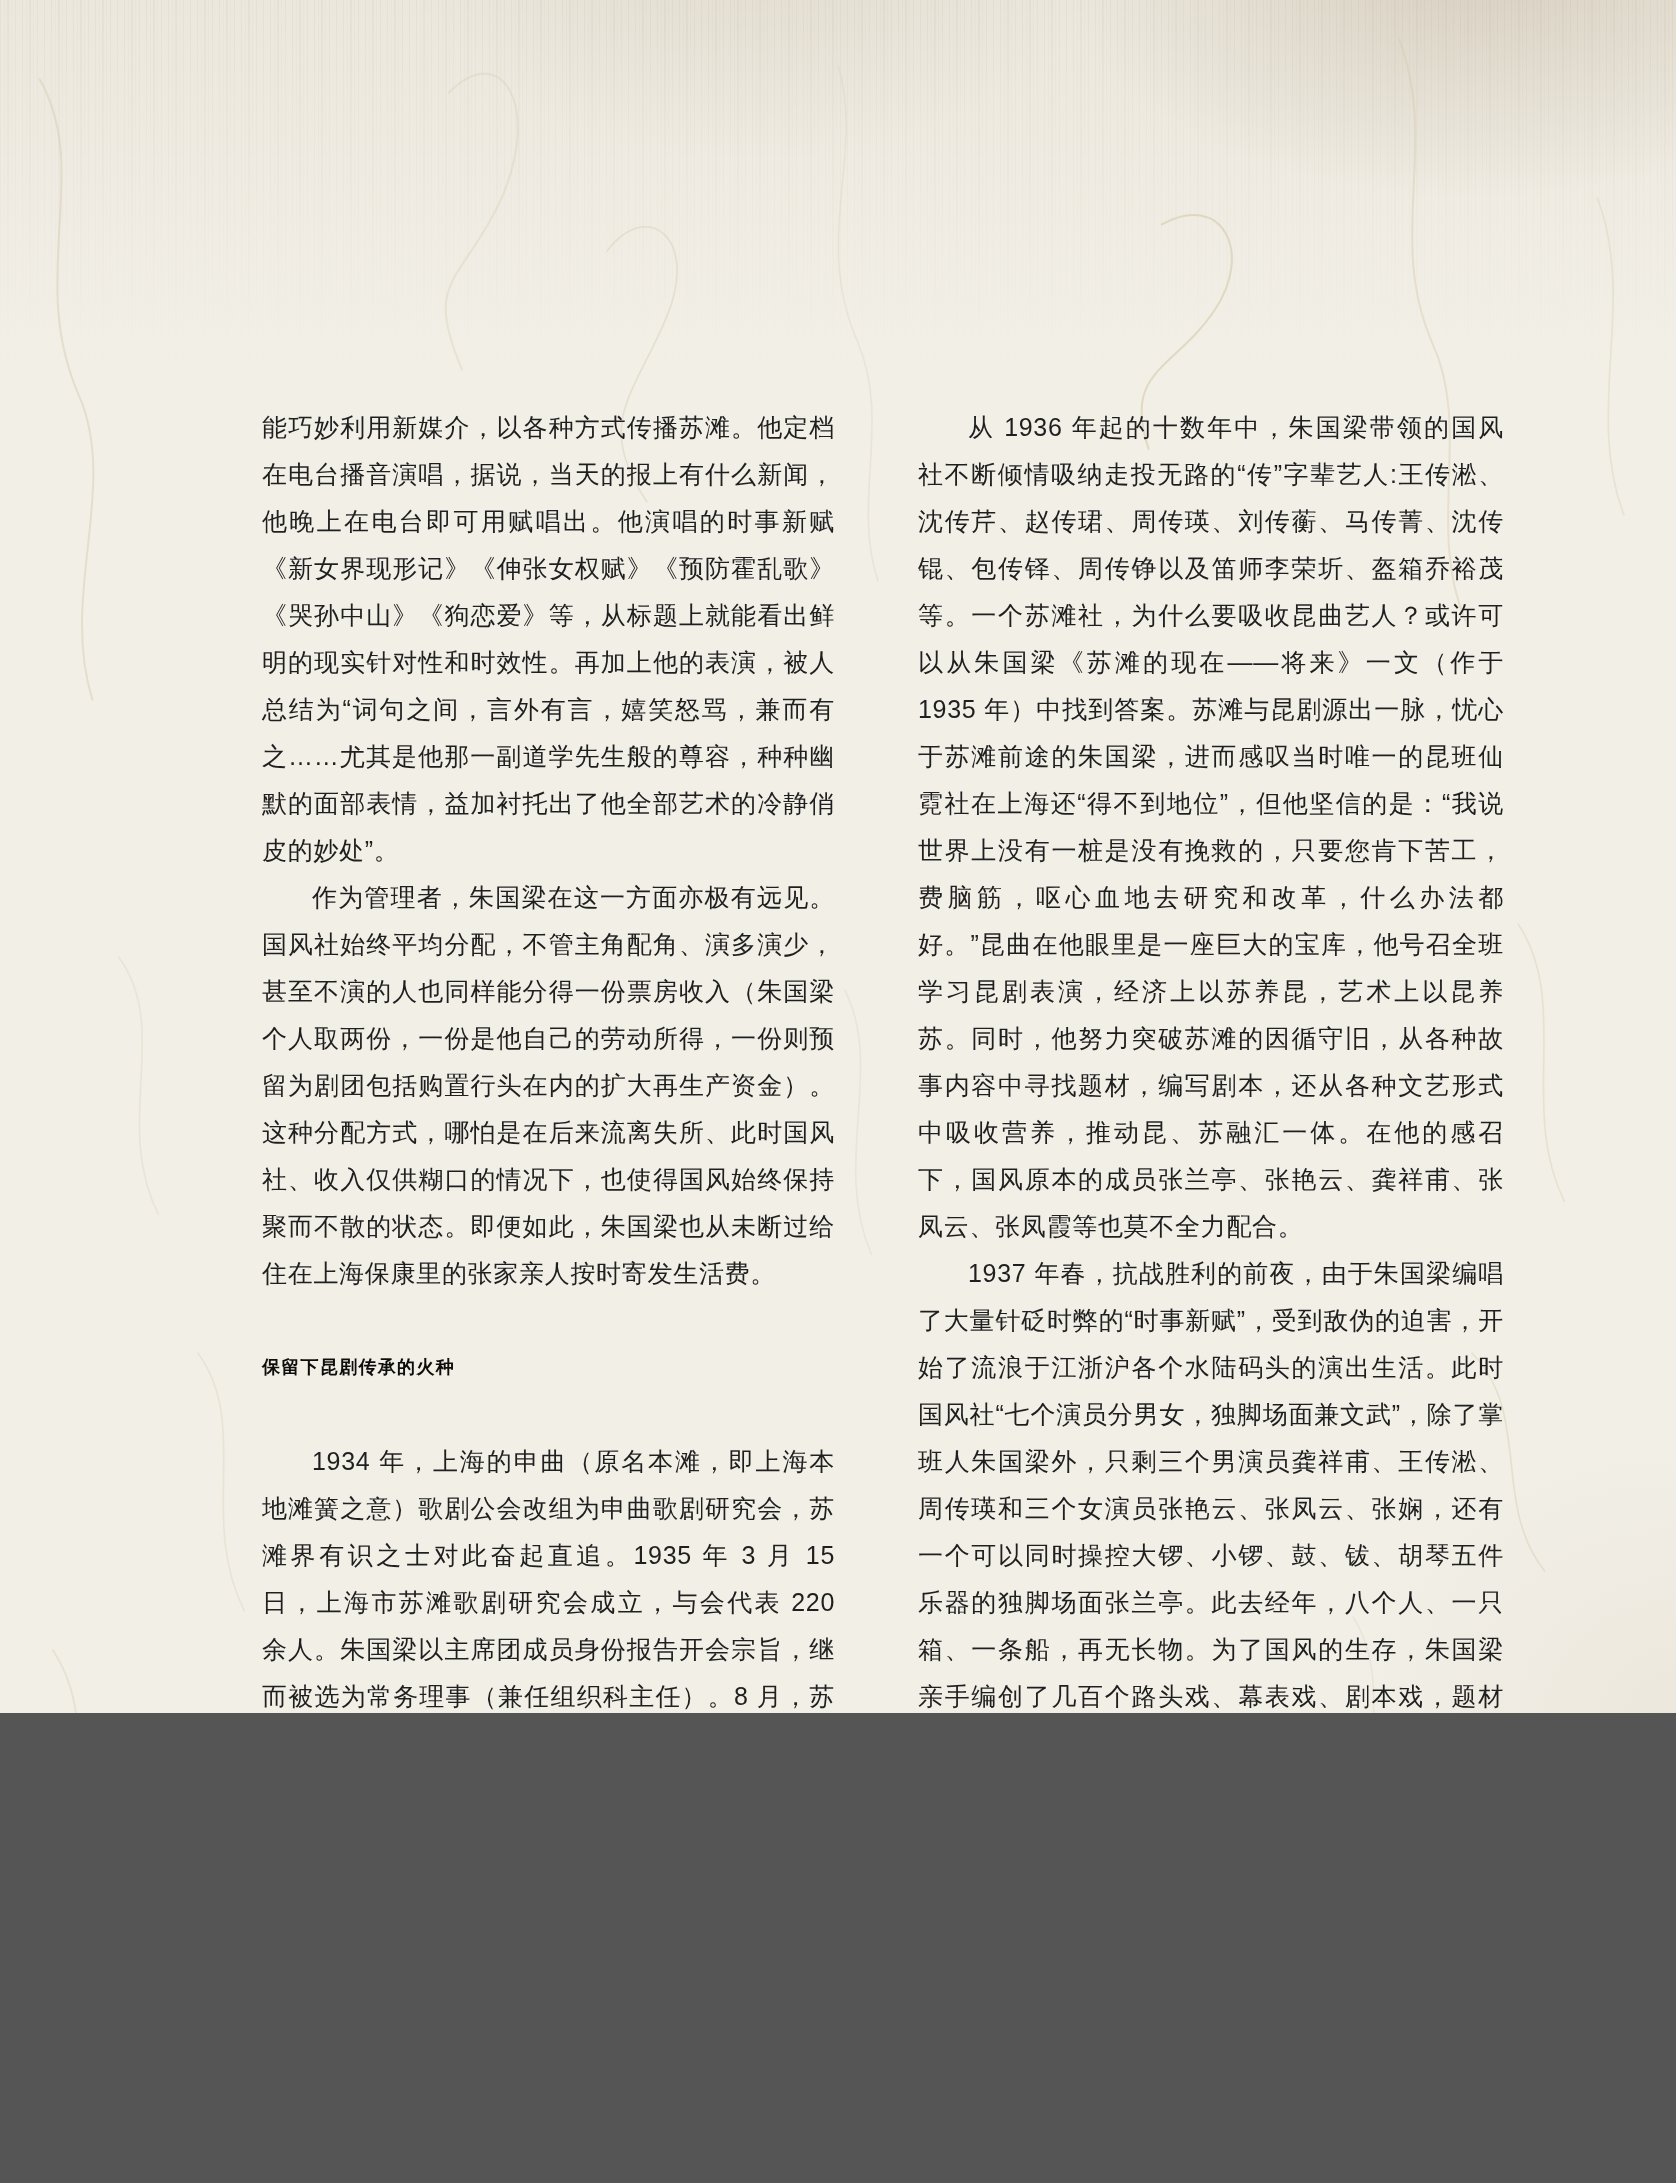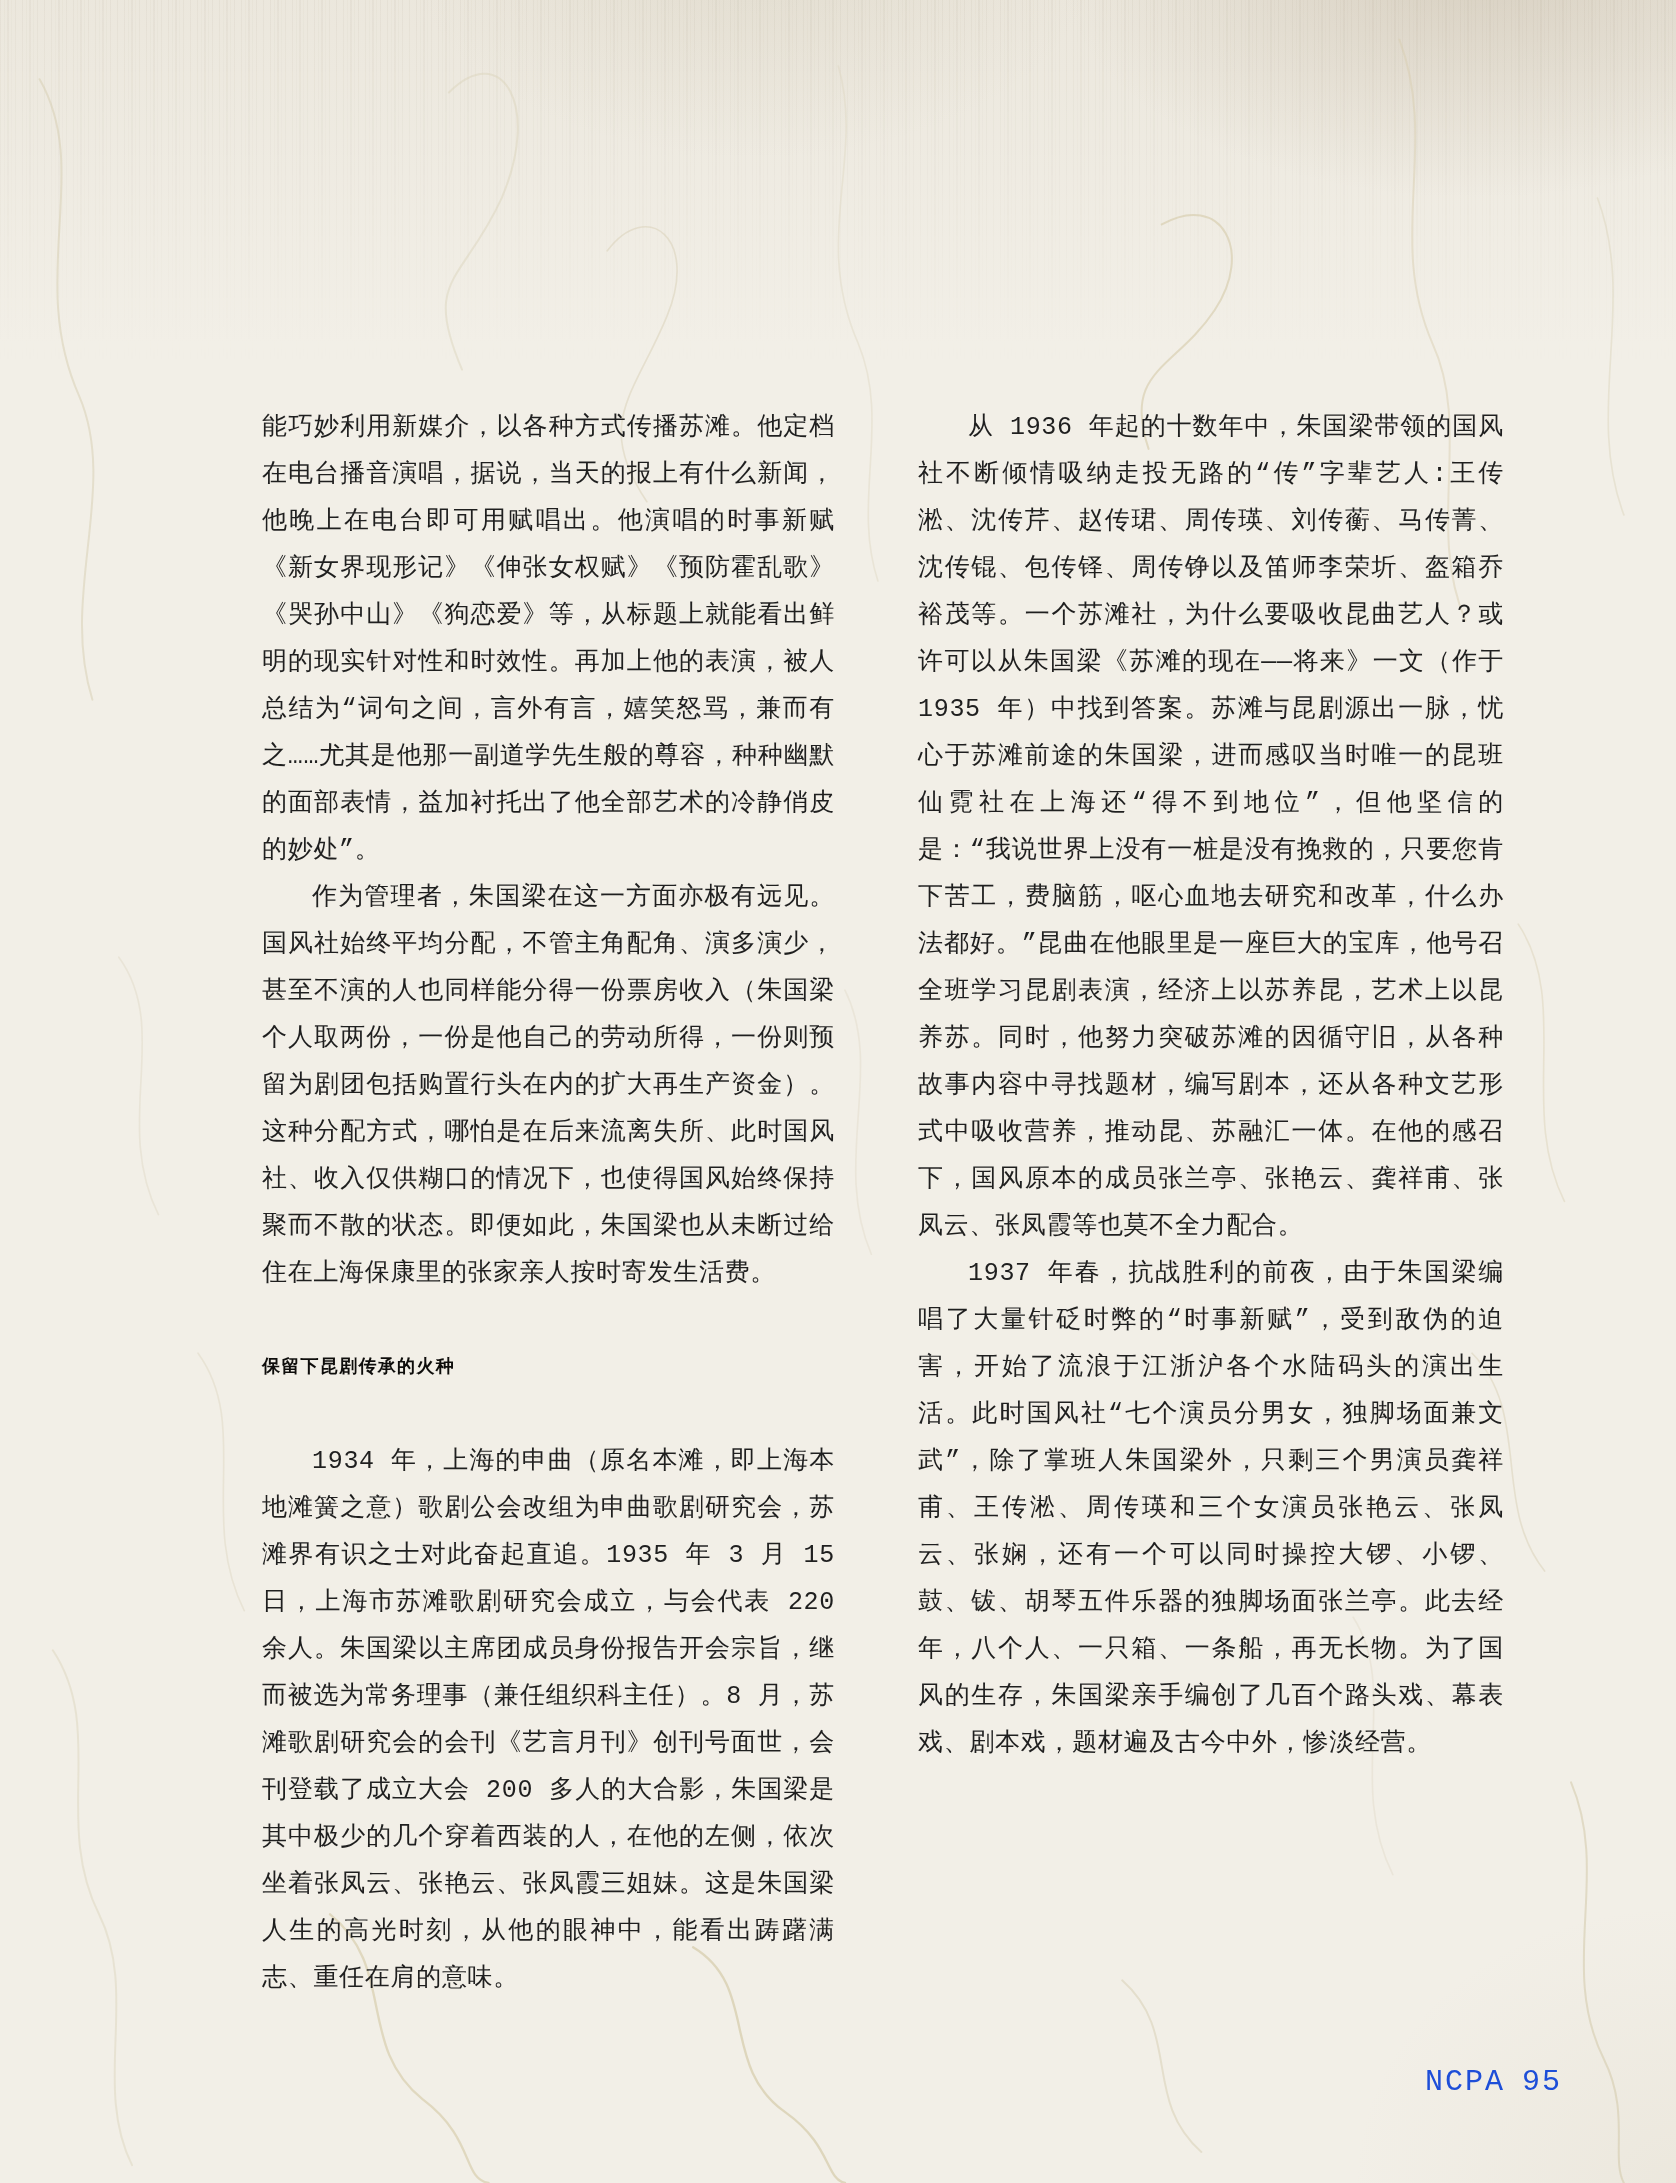--- a/index.html
+++ b/index.html
@@ -1,21 +1,21 @@
 <!DOCTYPE html>
 <html style="font-size:10.6px"><head>
 <meta charset="utf-8">
 <style>
   html,body{margin:0;padding:0;background:#555;}
   .page{
     position:relative;
-    width:1676px;height:2183px;
+    width:1676px;height:1713px;
     background:#f2efe7;
     overflow:hidden;
-    font-family:Liberation Mono, monospace;
+    font-family:Liberation Sans, sans-serif;
   }
   
   .shade-top{
     position:absolute;left:0;top:0;width:100%;height:409px;
     background:
       radial-gradient(594px 330px at 88% -8%, rgba(167,150,124,0.28), rgba(167,150,124,0) 70%),
       radial-gradient(462px 277px at 45% -12%, rgba(180,168,140,0.16), rgba(180,168,140,0) 75%),
       linear-gradient(to bottom, rgba(196,184,160,0.14), rgba(196,184,160,0) 85%);
     pointer-events:none;
   }

